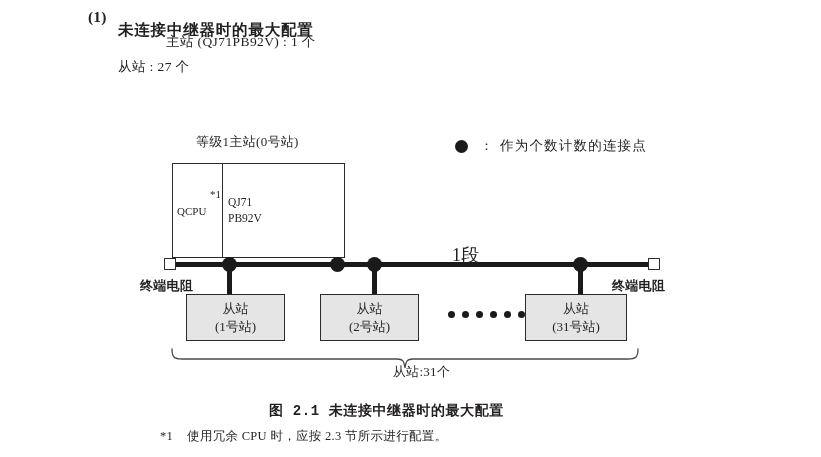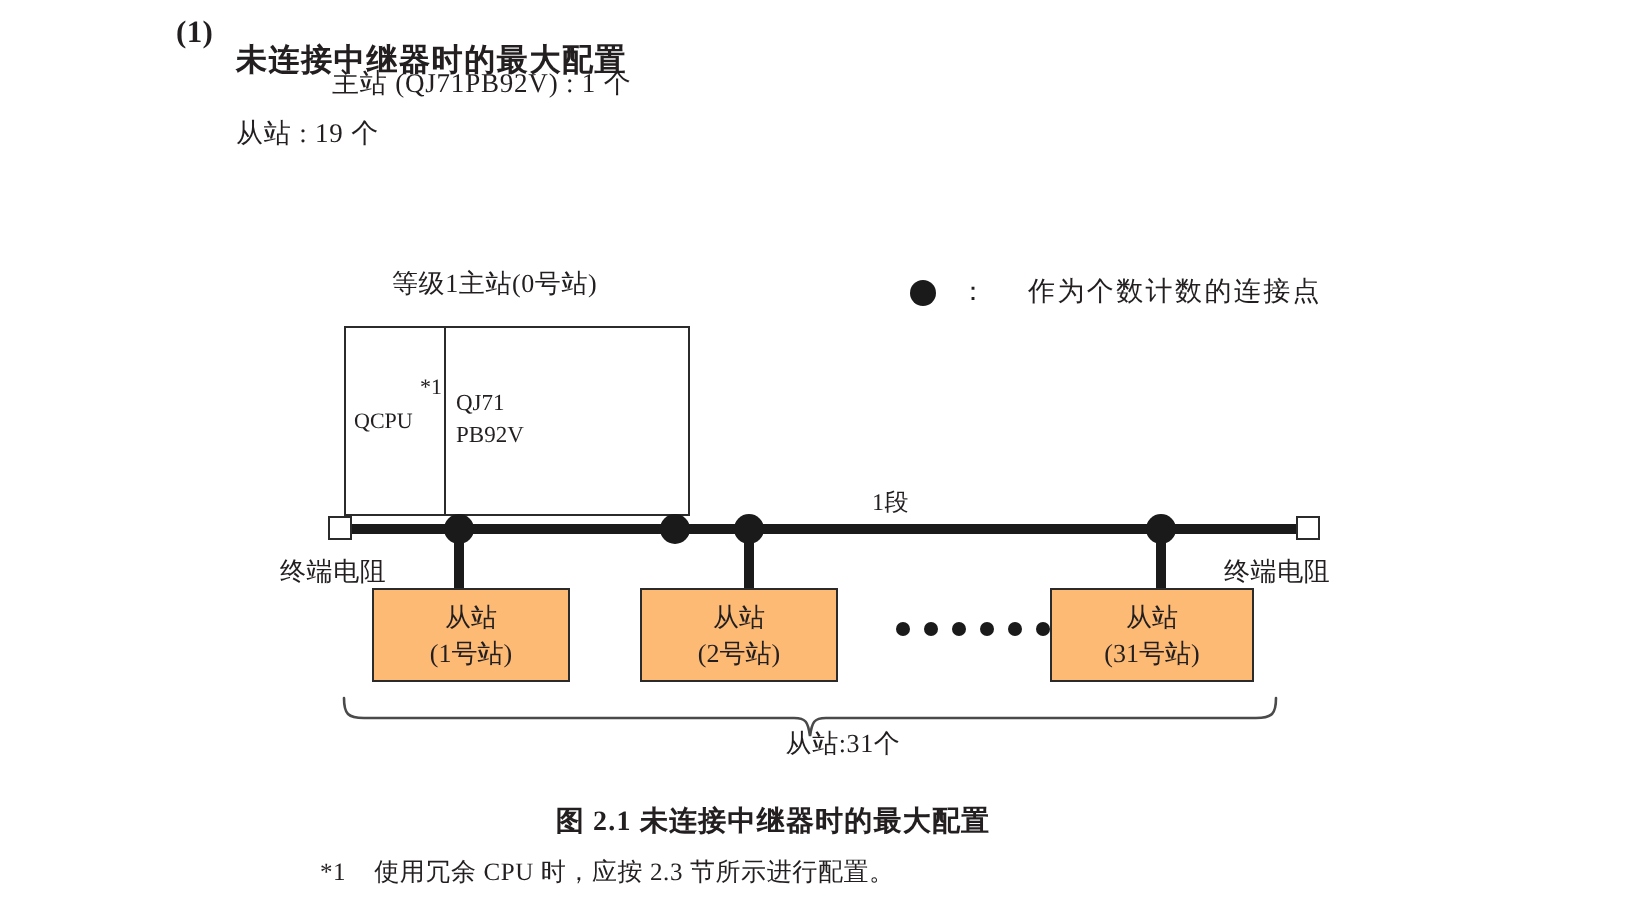--- a/index.html
+++ b/index.html
@@ -48,21 +48,20 @@
     display: inline-block;
   }
   #legend-colon {
     font-size: 13px;
     margin: 0 7px 0 12px;
   }
   #legend-text {
     font-size: 13.5px;
     letter-spacing: 1.2px;
     white-space: nowrap;
-    margin-left: 14px;
   }
 
   
   #rack-title {
     left: 196px; top: 133px;
     font-size: 13px;
     letter-spacing: 0.3px;
     white-space: nowrap;
   }
   #rack {
@@ -127,27 +126,28 @@
     box-sizing: border-box;
     top: 258px;
   }
   #term-res-left  { left: 164px; }
   #term-res-right { left: 648px; }
   .term-label {
     font-size: 13px;
     letter-spacing: 0.3px;
     top: 277px;
     white-space: nowrap;
+    font-weight: bold;
   }
   #term-label-left  { left: 140px; }
   #term-label-right { left: 612px; }
 
   #segment-label {
-    left: 436px; top: 243px;
-    font-size: 12px;
+    left: 452px; top: 243px;
+    font-size: 18px;
     letter-spacing: 0.3px;
   }
 
   .bus-dot {
     width: 15px; height: 15px;
     border-radius: 50%;
     background: #1a1a1a;
     top: 257px;
   }
   .drop-line {
@@ -162,21 +162,21 @@
     border: 1.3px solid #2b2b2b;
     box-sizing: border-box;
     top: 294px;
     height: 47px;
     display: flex;
     flex-direction: column;
     align-items: center;
     justify-content: center;
     font-size: 13px;
     line-height: 1.35;
-    background: #fdba74;
+    background: #e5e5e5;
   }
   #slave-1  { left: 186px; width: 99px; }
   #slave-2  { left: 320px; width: 99px; }
   #slave-31 { left: 525px; width: 102px; }
 
   #ellipsis {
     left: 448px; top: 311px;
     display: flex;
     gap: 7px;
     align-items: center;
@@ -198,38 +198,39 @@
   }
   #brace-label-inner { margin-left: 22px; }
 
   
   #figure-caption {
     left: 0; right: 0; top: 402px;
     text-align: center;
     font-size: 14px;
     font-weight: bold;
     letter-spacing: 0.6px;
+    font-family: Liberation Mono, monospace;
   }
   #figure-caption-inner { margin-left: -48px; }
   #footnote {
     left: 112px; top: 428px;
     font-size: 12.5px;
     letter-spacing: 0.3px;
     white-space: nowrap;
     margin-left: 48px;
   }
   #footnote-mark { margin-right: 14px; }
 </style>
 </head>
 <body>
 
 <div class="abs" id="heading-num">(1)</div>
 <div class="abs" id="heading-title">未连接中继器时的最大配置</div>
 <div class="abs spec-line" id="spec-master">主站 (QJ71PB92V) : 1 个</div>
-<div class="abs spec-line" id="spec-slave">从站 : 19 个</div>
+<div class="abs spec-line" id="spec-slave">从站 : 27 个</div>
 
 <div class="abs" id="legend">
   <span id="legend-dot"></span>
   <span id="legend-colon">：</span>
   <span id="legend-text">作为个数计数的连接点</span>
 </div>
 
 <div class="abs" id="rack-title">等级1主站(0号站)</div>
 
 <div class="abs" id="rack">

